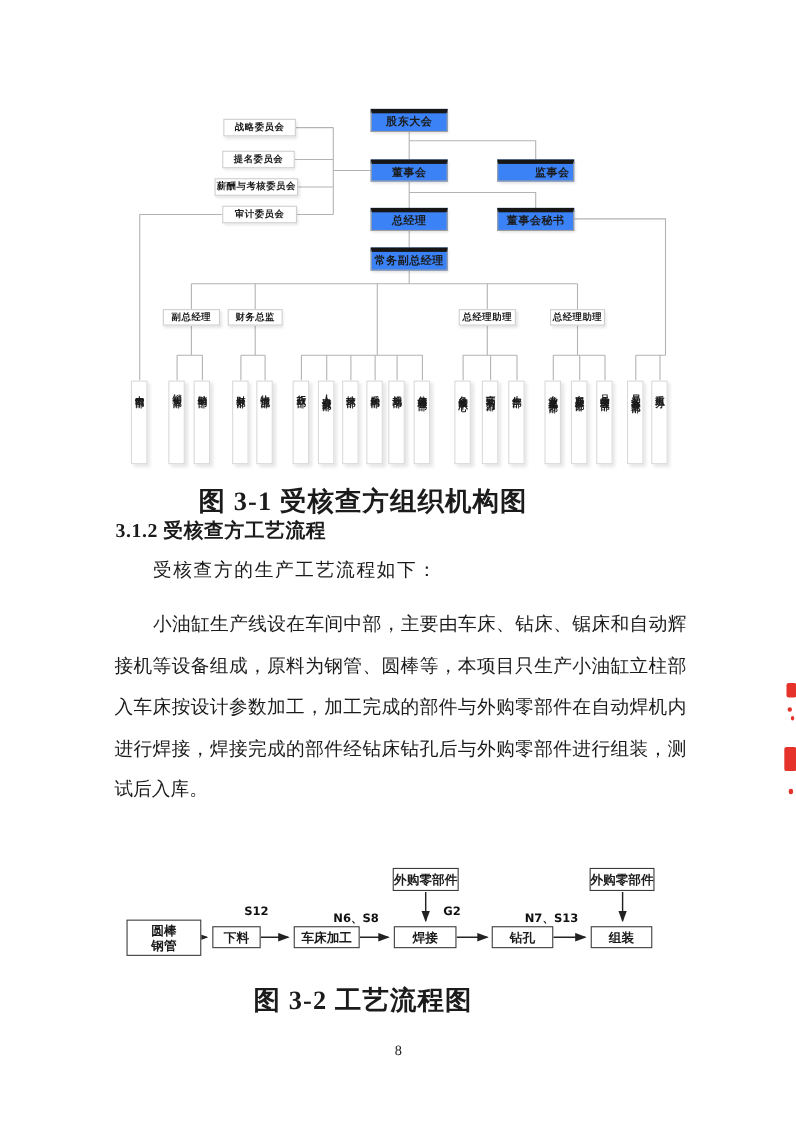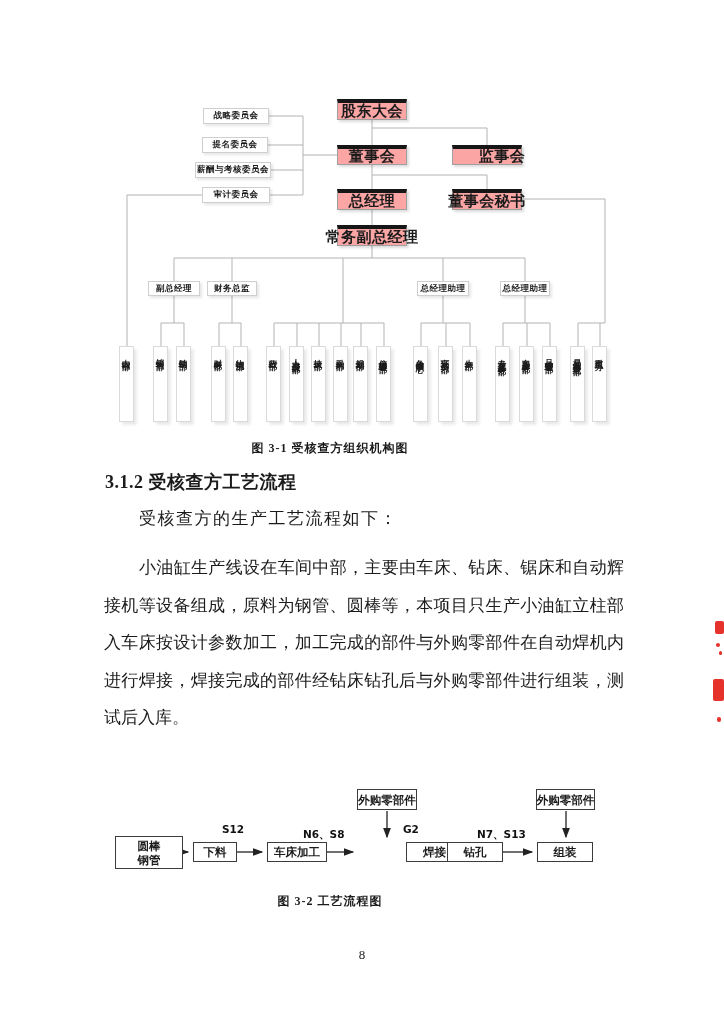--- a/index.html
+++ b/index.html
@@ -2,37 +2,37 @@
 <html><head>
 <meta charset="utf-8">
 <style>
   html,body{margin:0;padding:0;background:#fff;}
   .page{position:relative;width:724px;height:1024px;background:#ffffff;overflow:hidden;
         font-family:"Liberation Serif","DejaVu Serif",serif;color:#1b1b1b;}
 
   
   .org{position:absolute;left:100px;top:95px;width:530px;height:338px;}
   .org svg.wires{position:absolute;left:0;top:0;}
-  .nbox{position:absolute;background:#fca5a5;border:1px solid #9f9f9f;border-top:4px solid #161616;
+  .nbox{position:absolute;background:#3b82f6;border:1px solid #9f9f9f;border-top:4px solid #161616;
         box-shadow:1.5px 2px 2.5px rgba(0,0,0,.14);display:flex;align-items:center;justify-content:center;
-        font-family:Liberation Sans, sans-serif;font-weight:bold;font-size:15px;
+        font-family:Liberation Sans, sans-serif;font-weight:bold;font-size:10px;
         letter-spacing:.5px;box-sizing:border-box;white-space:nowrap;}
   .pbox{position:absolute;background:#fff;border:1px solid #cfcfcf;
         box-shadow:1.5px 2px 2.5px rgba(0,0,0,.10);display:flex;align-items:center;justify-content:center;
         font-family:"DejaVu Sans","Liberation Sans",sans-serif;font-weight:bold;font-size:8.5px;
         letter-spacing:.5px;box-sizing:border-box;white-space:nowrap;}
   .vbox{position:absolute;top:251px;width:15px;height:76px;background:#fff;border:1px solid #dadada;
         box-shadow:2.5px 2.5px 3px rgba(0,0,0,.10);display:flex;align-items:flex-start;justify-content:center;
         padding-top:5px;box-sizing:border-box;}
   .vbox span{writing-mode:vertical-rl;text-orientation:upright;
         font-family:"DejaVu Sans","Liberation Sans",sans-serif;font-weight:bold;font-size:8.5px;
         letter-spacing:1.5px;}
 
   
-  .caption{position:absolute;left:0;width:660px;text-align:center;font-weight:bold;font-size:12px;letter-spacing:1px;}
+  .caption{position:absolute;left:0;width:660px;text-align:center;font-weight:bold;font-size:24px;letter-spacing:1px;}
   .heading{position:absolute;left:105px;font-weight:bold;font-size:18px;letter-spacing:.5px;}
   .intro{position:absolute;left:104px;width:520px;font-size:17px;text-indent:35px;letter-spacing:1.5px;}
   .bodytext{position:absolute;left:104px;top:549px;width:520px;font-size:17px;}
   .bline{height:37.6px;line-height:37.6px;white-space:nowrap;}
   .j{text-align:justify;text-align-last:justify;white-space:normal;}
   .ind{text-indent:35px;}
   .pagenum{position:absolute;top:947px;left:0;width:724px;text-align:center;font-size:13px;}
 
   
   .flow{position:absolute;left:100px;top:780px;width:524px;height:100px;
@@ -219,21 +219,21 @@
     <div class="fbox" style="left:15px;top:56px;width:68px;height:33px;">
       <span>圆棒</span>
       <span>钢管</span>
     </div>
     <div class="fbox" style="left:93px;top:62px;width:44px;height:20px;">
         <span>下料</span>
       </div>
     <div class="fbox" style="left:167px;top:62px;width:60px;height:20px;">
         <span>车床加工</span>
       </div>
-    <div class="fbox" style="left:258px;top:62px;width:57px;height:20px;margin-left:48px;">
+    <div class="fbox" style="left:258px;top:62px;width:57px;height:20px;">
         <span>焊接</span>
       </div>
     <div class="fbox" style="left:347px;top:62px;width:56px;height:20px;">
         <span>钻孔</span>
       </div>
     <div class="fbox" style="left:437px;top:62px;width:56px;height:20px;">
         <span>组装</span>
       </div>
 
     <div class="fbox" style="left:257px;top:9px;width:60px;height:21px;">

